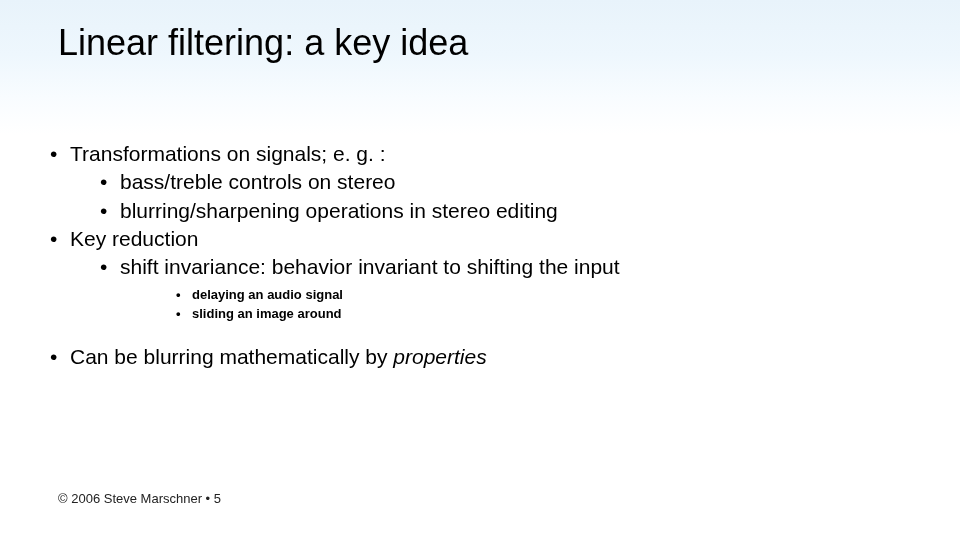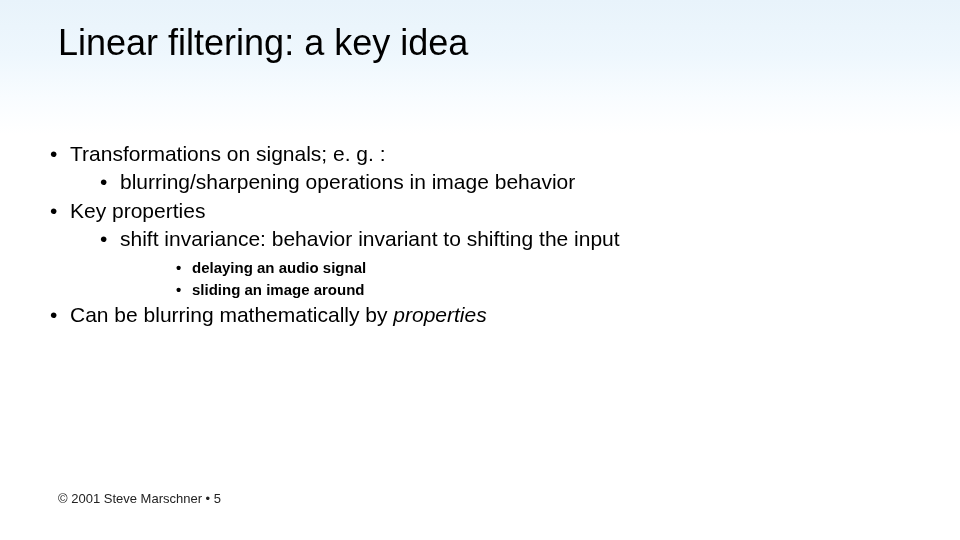--- a/index.html
+++ b/index.html
@@ -57,24 +57,24 @@
     margin-left: 22px;
   }
   .lvl2 > li::before {
     content: "•";
     position: absolute;
     left: 8px;
     top: 0;
   }
   .lvl3 {
     margin-left: 50px;
-    font-size: 15px;
+    font-size: 13px;
     line-height: 1.45;
     margin-top: 4px;
-    margin-bottom: 0;
+    margin-bottom: 20px;
   }
   .lvl3 > li {
     position: relative;
     padding-left: 22px;
     font-weight: 600;
   }
   .lvl3 > li::before {
     content: "•";
     position: absolute;
     left: 6px;
@@ -94,36 +94,37 @@
 
 <div class="slide">
 
   <div class="title">Linear filtering: a key idea</div>
 
   <div class="body">
     <ul class="lvl1">
       <li>
         <span>Transformations on signals; e. g. :</span>
         <ul class="lvl2">
-          <li><span>blurring/sharpening operations in image behavior</span></li>
+          <li><span>bass/treble controls on stereo</span></li>
+          <li><span>blurring/sharpening operations in stereo editing</span></li>
         </ul>
       </li>
       <li>
-        <span>Key properties</span>
+        <span>Key reduction</span>
         <ul class="lvl2">
           <li>
             <span>shift invariance: behavior invariant to shifting the input</span>
             <ul class="lvl3">
               <li><span>delaying an audio signal</span></li>
               <li><span>sliding an image around</span></li>
             </ul>
           </li>
         </ul>
       </li>
       <li>
         <span><span>Can be blurring mathematically by </span><span class="ital">properties</span></span>
       </li>
     </ul>
   </div>
 
-  <div class="footer">© 2001 Steve Marschner • 5</div>
+  <div class="footer">© 2006 Steve Marschner • 5</div>
 
 </div>
 
 </body></html>

